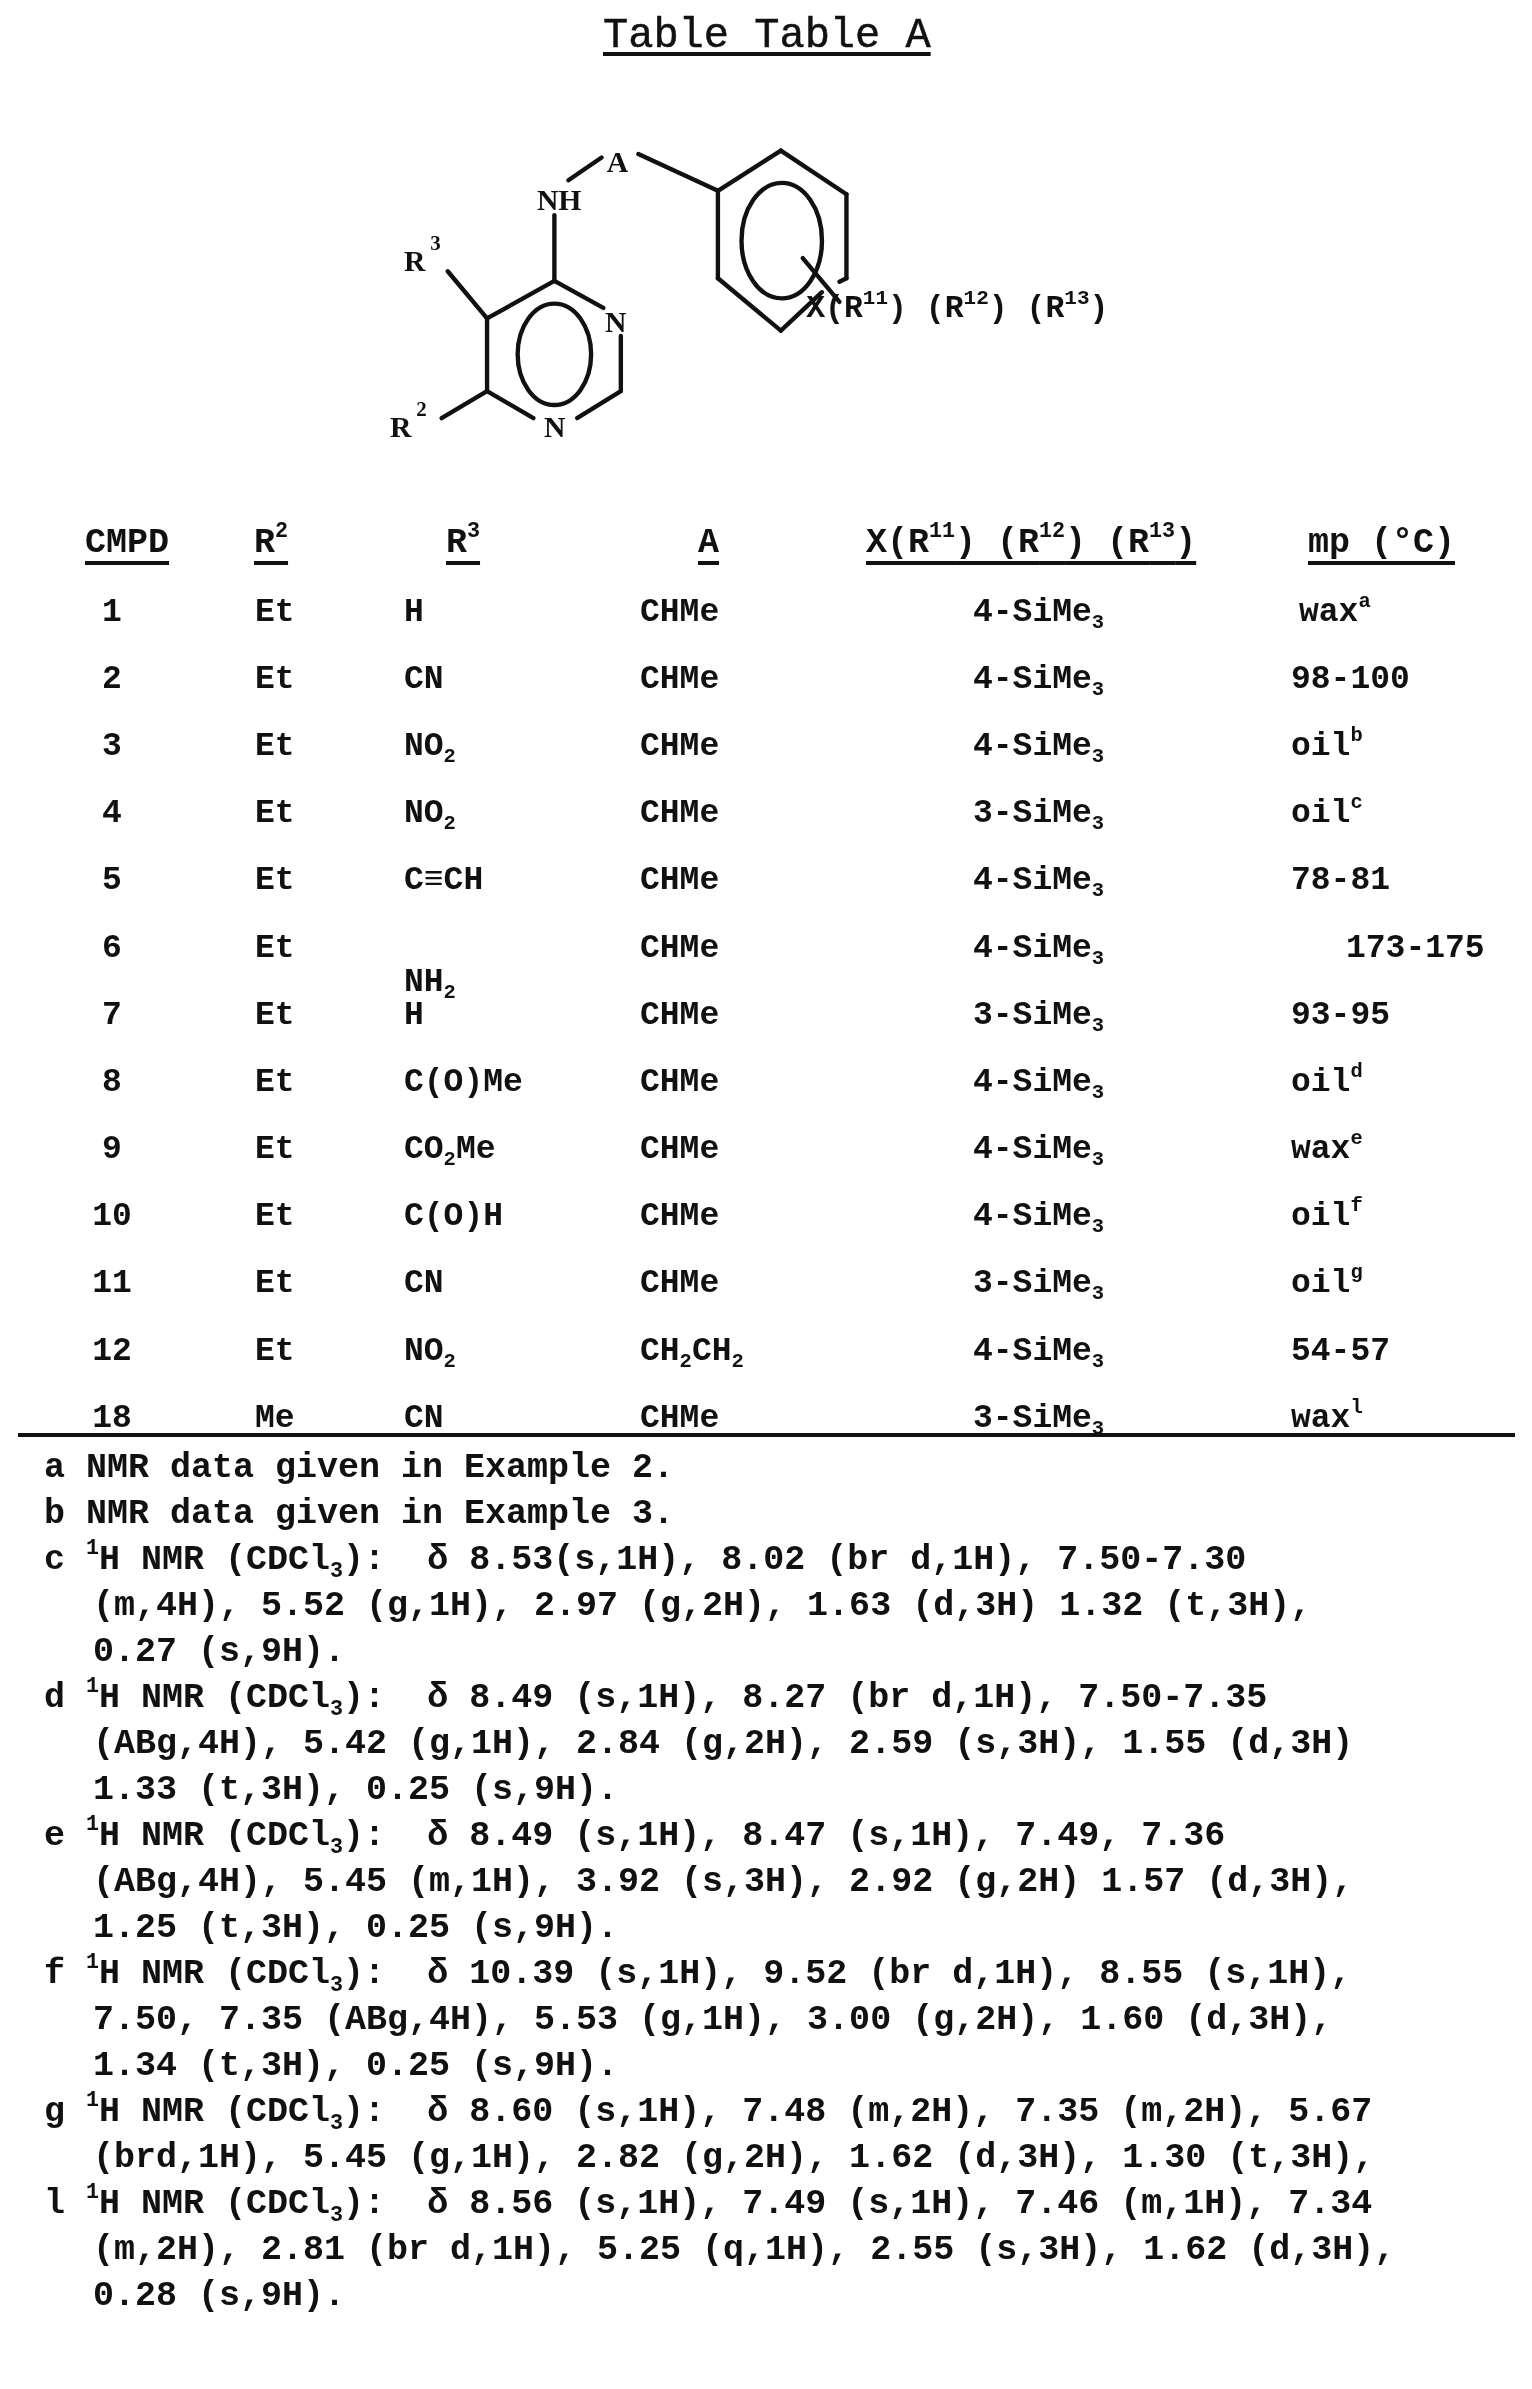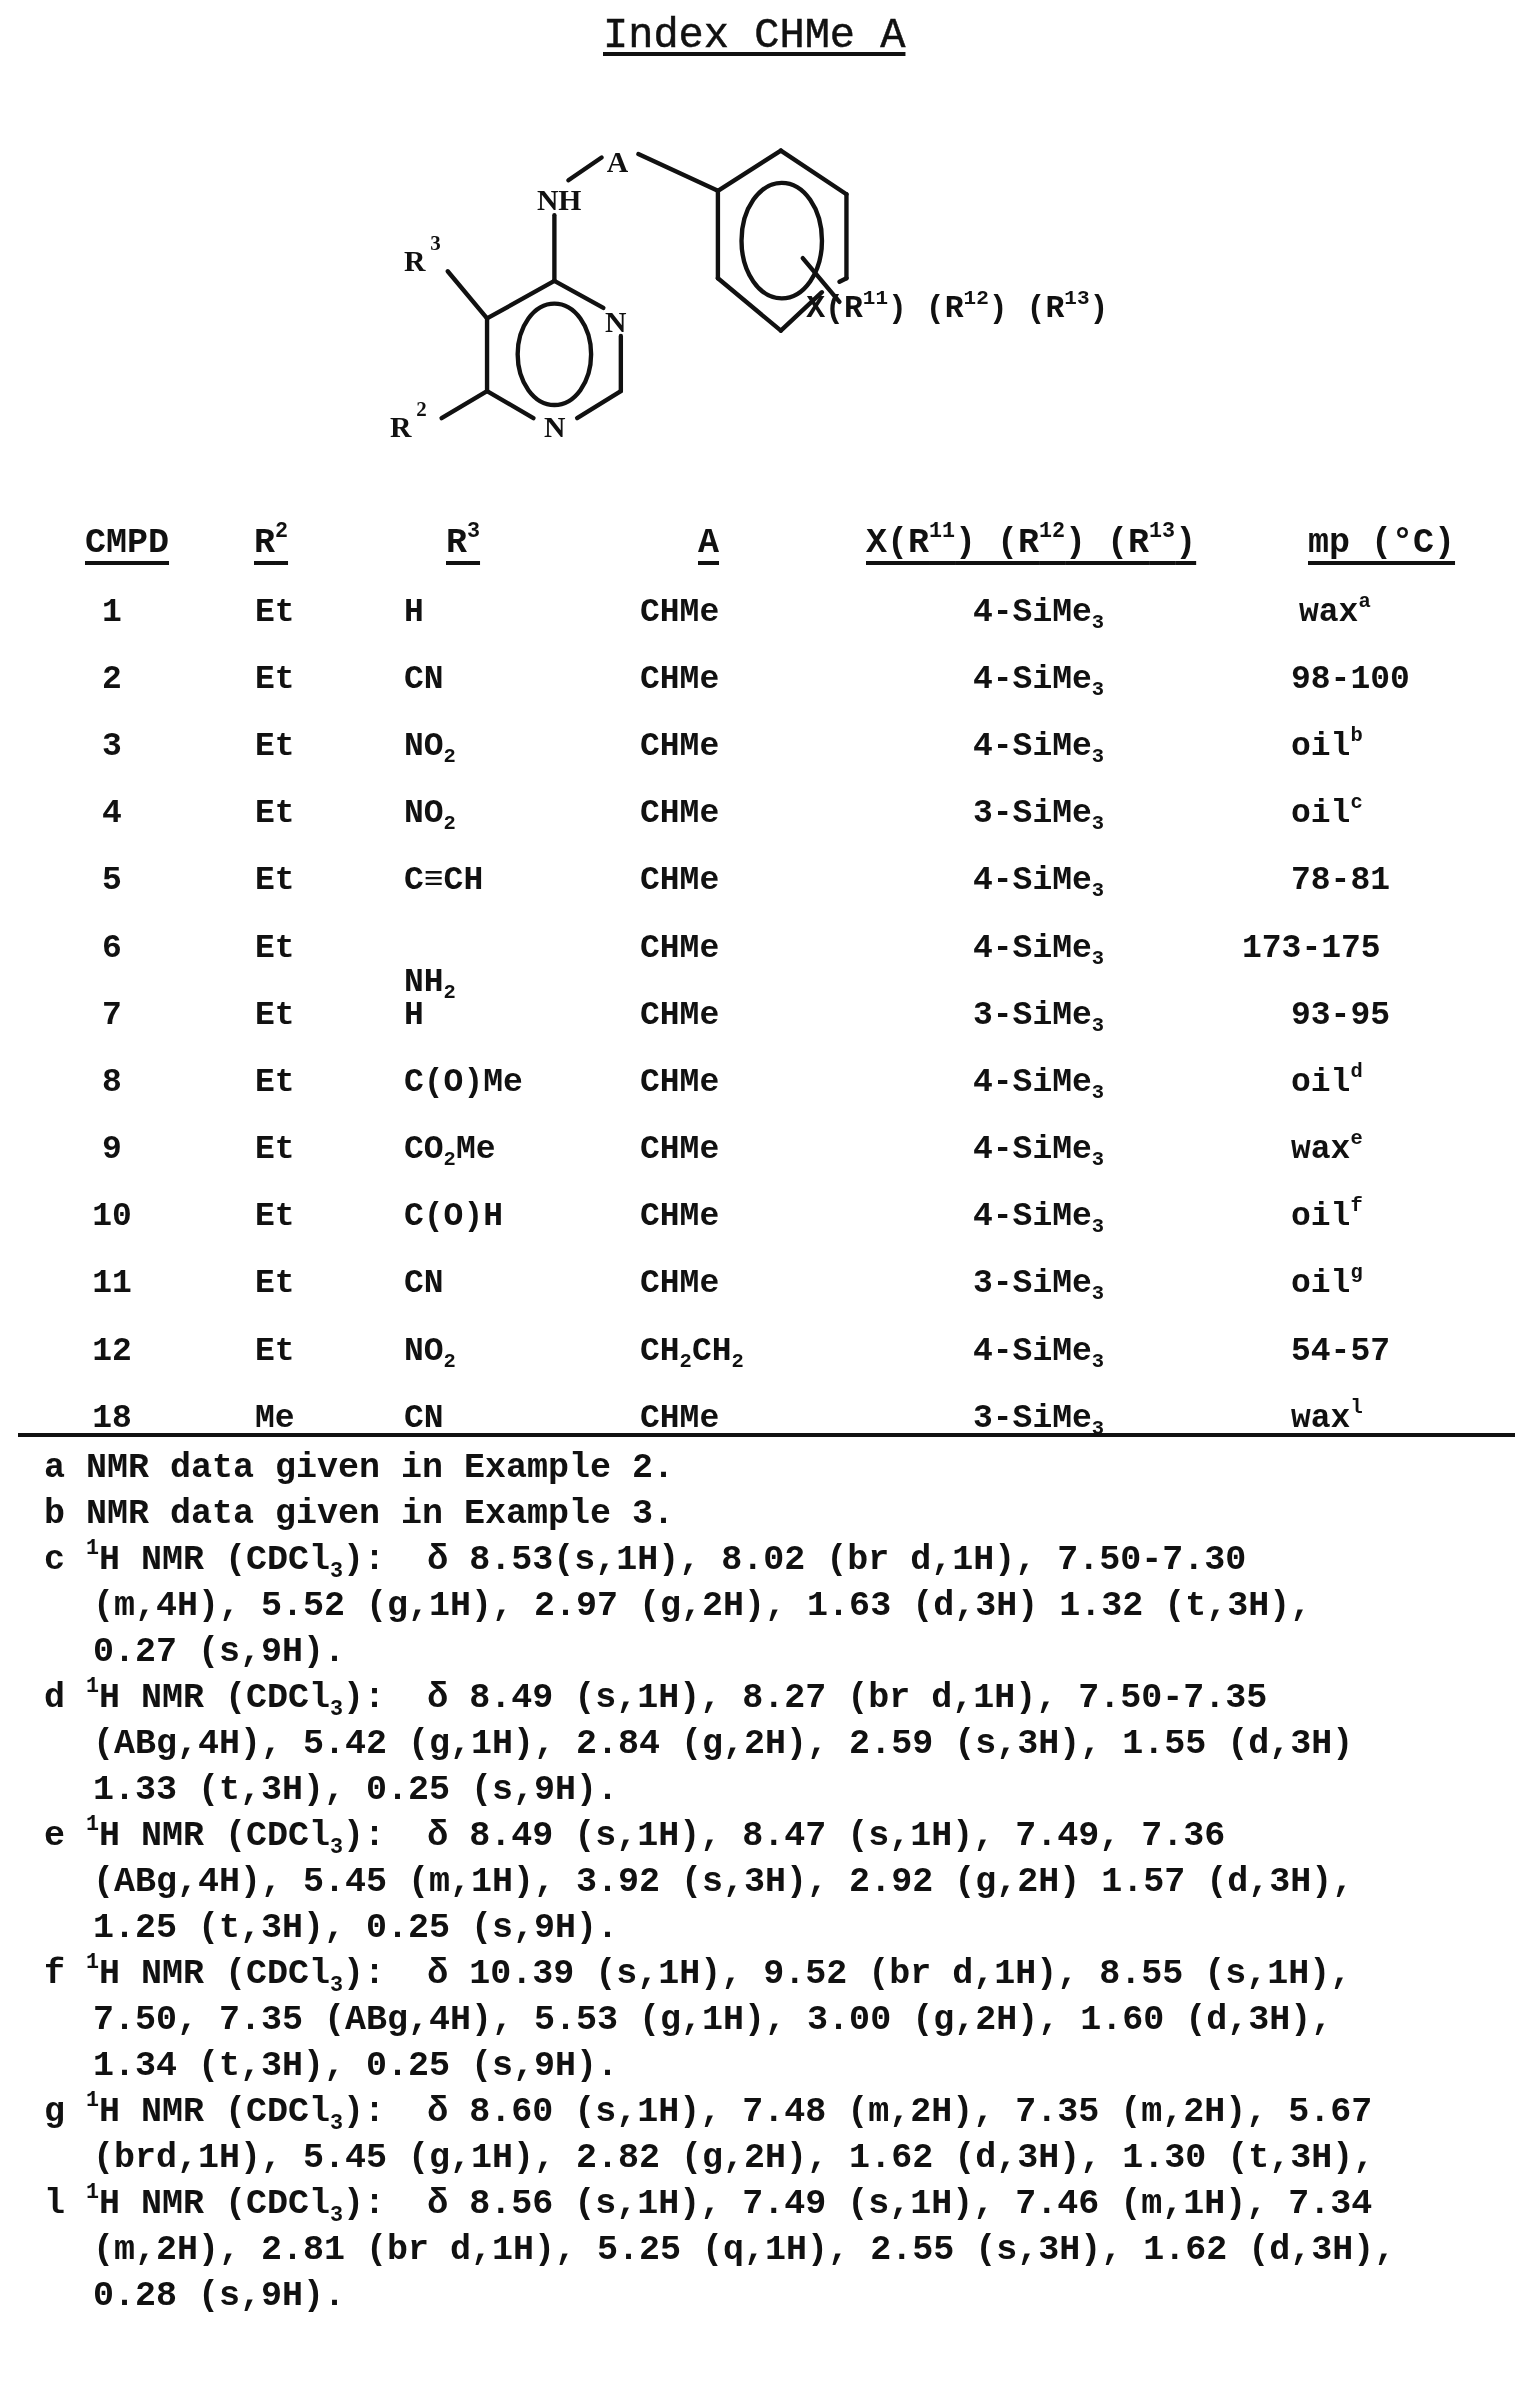--- a/index.html
+++ b/index.html
@@ -25,21 +25,21 @@
   sub { font-size: 0.62em; vertical-align: -0.35em; line-height: 0; }
   .cell { font-size: 33px; line-height: 35px; }
   .rule { position: absolute; left: 17.5px; width: 1497px; top: 1433px; height: 4.4px; background: #111; }
   .fn { position: absolute; left: 44px; font-size: 35px; line-height: 46px; top: 1445px; width: 1478px; }
   .fn-line { white-space: nowrap; height: 46px; }
   .fn-cont { padding-left: 49px; }
 </style>
 </head>
 <body>
 
-<div class="abs title">Index CHMe A</div>
+<div class="abs title">Table Table A</div>
 
 <svg class="structure" width="1532" height="490" viewBox="0 0 1752 560">
   <g stroke="#111" stroke-width="5" fill="none" stroke-linecap="round">
 
     <line x1="634" y1="321" x2="557" y2="364"></line>
     <line x1="557" y1="364" x2="557" y2="447"></line>
     <line x1="557" y1="447" x2="610" y2="478"></line>
     <line x1="660" y1="478" x2="710" y2="447"></line>
     <line x1="710" y1="447" x2="710" y2="384"></line>
     <line x1="634" y1="321" x2="690" y2="352"></line>
@@ -126,21 +126,21 @@
       <div class="abs cell" style="top: 863px; left: 640px;"><span>CHMe</span></div>
       <div class="abs cell" style="top: 863px; left: 973px;"><span>4-SiMe</span><sub>3</sub></div>
       <div class="abs cell" style="top: 863px; left: 1291px;"><span>78-81</span></div>
     </div>
     <div>
       <div class="abs cell" style="top: 931px; left: 112px; transform: translateX(-50%);">6</div>
       <div class="abs cell" style="top: 931px; left: 255px;">Et</div>
       <div class="abs cell" style="top: 965px; left: 404px;"><span>NH</span><sub>2</sub></div>
       <div class="abs cell" style="top: 931px; left: 640px;"><span>CHMe</span></div>
       <div class="abs cell" style="top: 931px; left: 973px;"><span>4-SiMe</span><sub>3</sub></div>
-      <div class="abs cell" style="top: 931px; left: 1242px;"><span>173-175</span></div>
+      <div class="abs cell" style="top: 931px; left: 1346px;"><span>173-175</span></div>
     </div>
     <div>
       <div class="abs cell" style="top: 998px; left: 112px; transform: translateX(-50%);">7</div>
       <div class="abs cell" style="top: 998px; left: 255px;">Et</div>
       <div class="abs cell" style="top: 998px; left: 404px;"><span>H</span></div>
       <div class="abs cell" style="top: 998px; left: 640px;"><span>CHMe</span></div>
       <div class="abs cell" style="top: 998px; left: 973px;"><span>3-SiMe</span><sub>3</sub></div>
       <div class="abs cell" style="top: 998px; left: 1291px;"><span>93-95</span></div>
     </div>
     <div>

